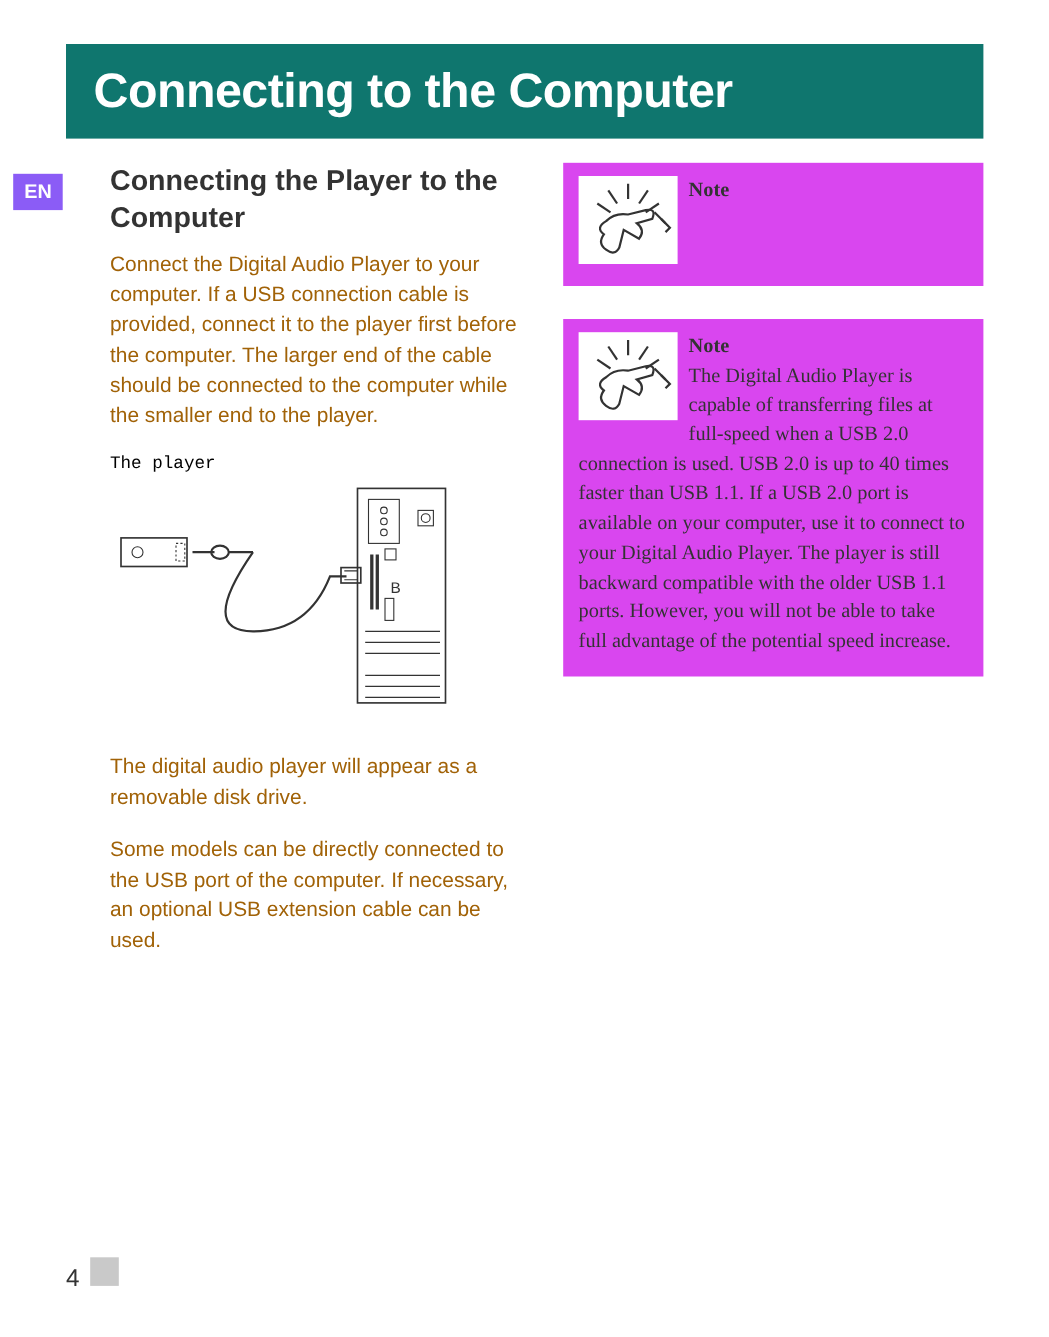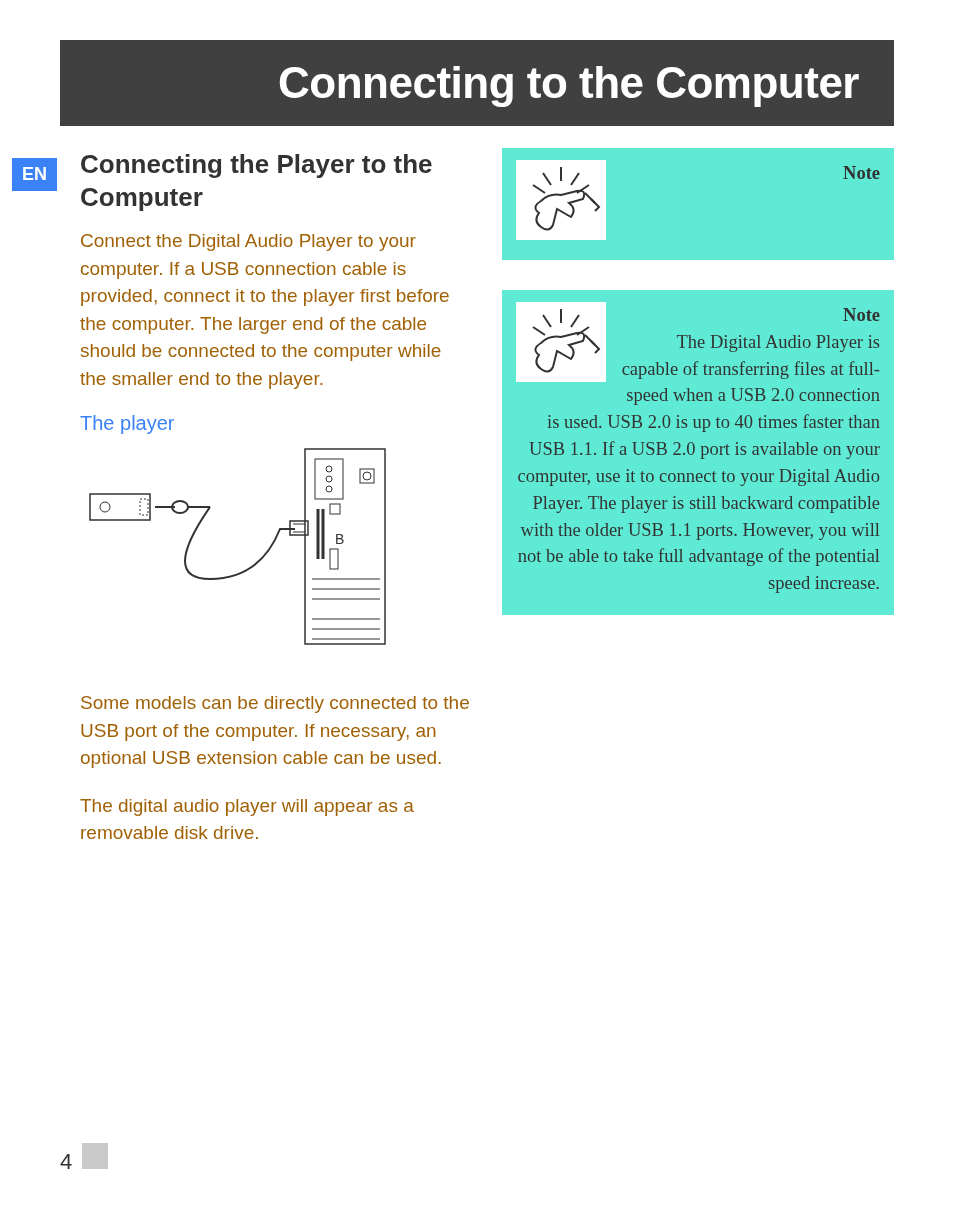--- a/index.html
+++ b/index.html
@@ -6,81 +6,80 @@
   body {
     width: 954px;
     height: 1215px;
     background: #fff;
     font-family: Arial, Helvetica, sans-serif;
     color: #333;
     position: relative;
     padding: 40px 60px 40px 40px;
   }
   .title-bar {
-    background: #404040;
+    background: #0f766e;
     color: #fff;
     font-weight: bold;
     font-size: 44px;
-    padding: 18px 35px;
+    padding: 18px 25px;
     margin-left: 20px;
     margin-bottom: 22px;
     letter-spacing: -0.5px;
-    text-align: right;
   }
   .lang-badge {
     position: absolute;
     left: 12px;
     top: 158px;
-    background: #3b82f6;
+    background: #8b5cf6;
     color: #fff;
     font-weight: bold;
     font-size: 18px;
     padding: 6px 10px;
   }
   .content {
-    margin-left: 40px;
+    margin-left: 60px;
     display: flex;
     gap: 30px;
   }
   .col {
     flex: 1;
   }
   .section-heading {
     font-size: 26px;
     font-weight: bold;
     color: #333;
     line-height: 1.25;
     margin-bottom: 14px;
   }
   .body-text {
     font-size: 19px;
     line-height: 1.45;
     margin-bottom: 20px;
     color: #a16207;
   }
   .diagram-label {
-    font-size: 20px;
+    font-size: 16px;
     margin-bottom: 4px;
-    color: #3b82f6;
+    color: #000000;
+    font-family: Liberation Mono, monospace;
   }
   .diagram {
     width: 310px;
     height: 230px;
     margin-bottom: 20px;
   }
   .note-box {
-    background: #5eead4;
+    background: #d946ef;
     position: relative;
     padding: 12px 14px 18px 14px;
     margin-bottom: 30px;
     font-family: "Comic Sans MS", "Segoe Script", cursive;
     font-size: 18.5px;
     line-height: 1.45;
     color: #333;
-    text-align: right;
   }
   .note-icon {
     width: 90px;
     height: 80px;
     background: #fff;
     float: left;
     margin-right: 10px;
     margin-bottom: 2px;
     display: flex;
     align-items: center;
@@ -154,22 +153,22 @@
         <path d="M 75 68 L 95 68" stroke="#333" stroke-width="2" fill="none"></path>
         <ellipse cx="100" cy="68" rx="8" ry="6" fill="none" stroke="#333" stroke-width="2"></ellipse>
         <path d="M 108 68 L 130 68" stroke="#333" stroke-width="2" fill="none"></path>
         <path d="M 130 68 Q 80 140 130 140 Q 180 140 200 90 L 215 90" stroke="#333" stroke-width="2" fill="none"></path>
         <rect x="210" y="82" width="18" height="14" fill="none" stroke="#333" stroke-width="1.5"></rect>
         <line x1="213" y1="85" x2="225" y2="85" stroke="#333"></line>
         <line x1="213" y1="93" x2="225" y2="93" stroke="#333"></line>
       </svg>
     </div>
 
+    <div class="body-text">The digital audio player will appear as a removable disk drive.</div>
     <div class="body-text">Some models can be directly connected to the USB port of the computer. If necessary, an optional USB extension cable can be used.</div>
-    <div class="body-text">The digital audio player will appear as a removable disk drive.</div>
   </div>
 
   <div class="col">
 
     <div class="note-box">
       <div class="note-icon">
         <svg viewBox="0 0 80 70" width="80" height="70">
           <g stroke="#333" stroke-width="2" fill="none">
             <line x1="40" y1="2" x2="40" y2="16"></line>
             <line x1="22" y1="8" x2="30" y2="20"></line>

